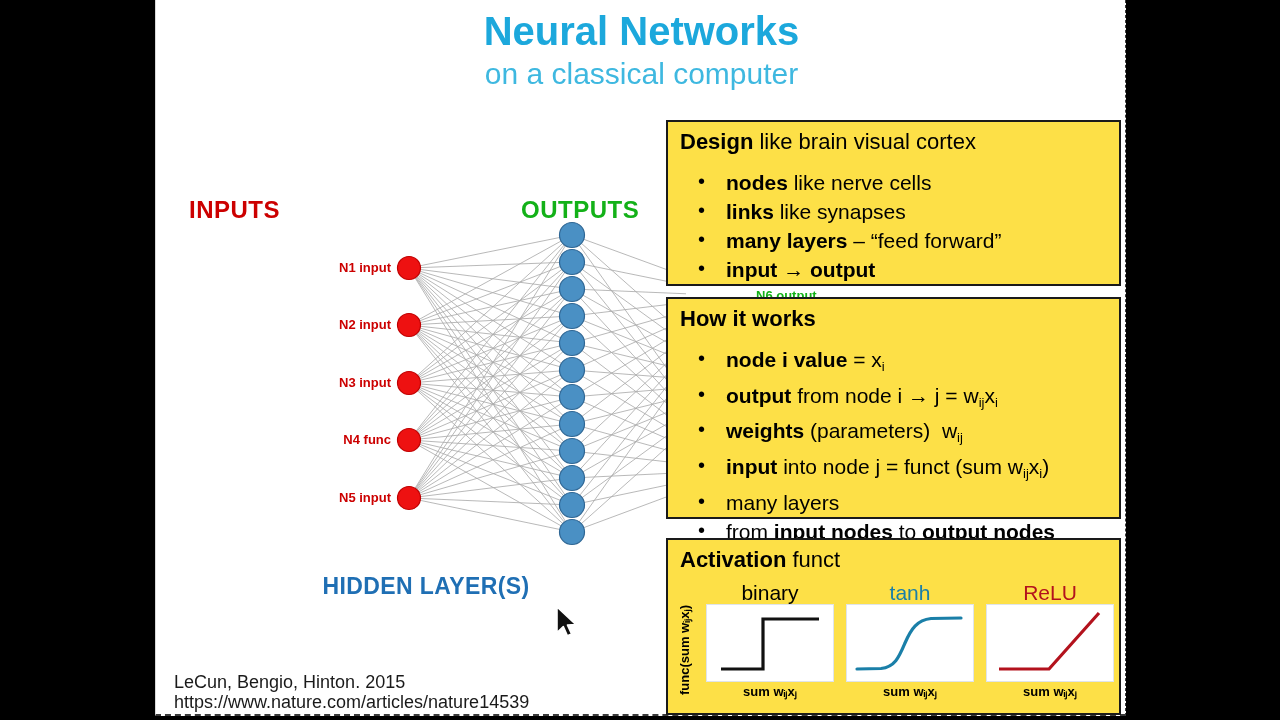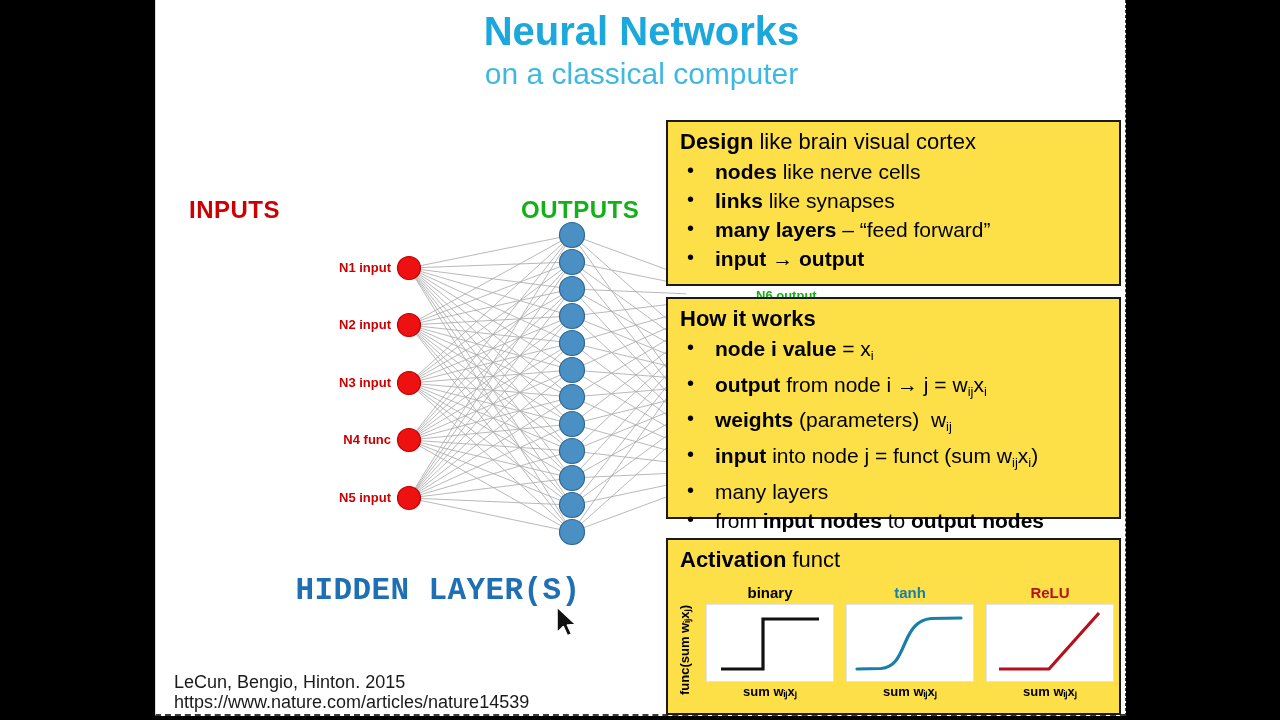--- a/index.html
+++ b/index.html
@@ -41,22 +41,22 @@
 
   .hdr { position:absolute; font-weight:bold; font-size:24px; letter-spacing:.5px; }
   .hdr-inputs  { left:33px;  top:196px; color:#CC0000; }
   .hdr-outputs { left:365px; top:196px; color:#13B118; }
 
   .node-label { position:absolute; font-size:13px; font-weight:600; white-space:nowrap; }
   .lbl-in  { color:#CC0000; text-align:right; }
   .lbl-out { color:#13B118; text-align:left; }
 
   .hidden-caption {
-    position:absolute; left:12px; top:573px; width:540px; text-align:center;
-    color:#1F6FB4; font-size:31px; font-weight:bold; letter-spacing:.4px;font-family:Liberation Mono, monospace;
+    position:absolute; left:0; top:573px; width:540px; text-align:center;
+    color:#1F6FB4; font-size:23px; font-weight:bold; letter-spacing:.4px;
   }
 
   .citation {
     position:absolute; left:18px; top:672px; width:520px;
     color:#1a1a1a; font-size:18px; line-height:20px; white-space:pre-line;
   }
 
   
   #cursor { position:absolute; left:398px; top:605px; width:26px; height:34px; }
 
@@ -64,21 +64,21 @@
   .panel {
     position:absolute; background:#fde047; border:2px solid #1a1a1a;
   }
   #panel-design { left:510px; top:120px; width:455px; height:166px; }
   #panel-how    { left:510px; top:297px; width:455px; height:222px; }
   #panel-act    { left:510px; top:538px; width:455px; height:177px; }
 
   .panel-head { font-size:22px; line-height:27px; color:#000; padding:6px 0 1px 12px; }
   .panel-head b { font-weight:bold; }
 
-  ul.blist { list-style:none; padding:0 0 0 12px; margin:1px; }
+  ul.blist { list-style:none; padding:0 0 0 12px; margin:12px; }
   ul.blist li {
     font-size:21px; line-height:29px; color:#000; position:relative;
     padding-left:34px; white-space:nowrap;
   }
   ul.blist li::before {
     content:"\2022"; position:absolute; left:6px; top:-1px; font-size:20px; color:#000;
   }
   .b { font-weight:bold; }
   sub { font-size:.62em; vertical-align: -0.28em; }
 
@@ -86,21 +86,21 @@
   .act-area { position:absolute; left:0; top:44px; width:451px; height:130px; }
   .ylab {
     position:absolute; left:6px; top:14px; width:22px; height:104px;
     font-size:13px; font-weight:600; color:#000;
     writing-mode: vertical-rl; transform: rotate(180deg);
     display:flex; align-items:center; justify-content:center; white-space:nowrap;
   }
   .mini { position:absolute; top:0; width:128px; height:126px; }
   .mini-title {
     position:absolute; top:0; left:0; width:128px; text-align:center;
-    font-size:15px; font-weight:bold; line-height:18px;
+    font-size:21px; font-weight:normal; line-height:18px;
   }
   .mini-plot {
     position:absolute; top:20px; left:0; width:128px; height:78px;
     border:1px solid #dfe4ea; background:#fff;
   }
   .mini-xlab {
     position:absolute; top:100px; left:0; width:128px; text-align:center;
     font-size:13px; font-weight:600; color:#000; line-height:16px;
   }
   #mini-binary { left:38px; }

